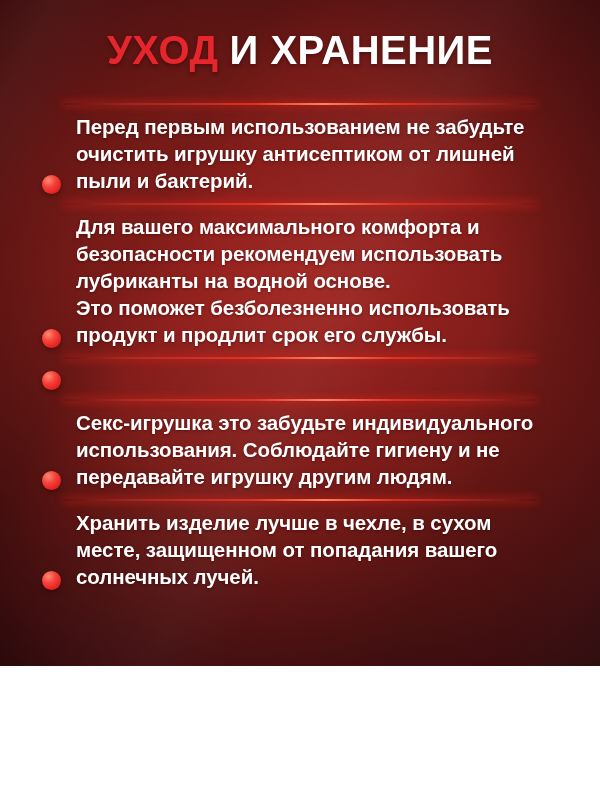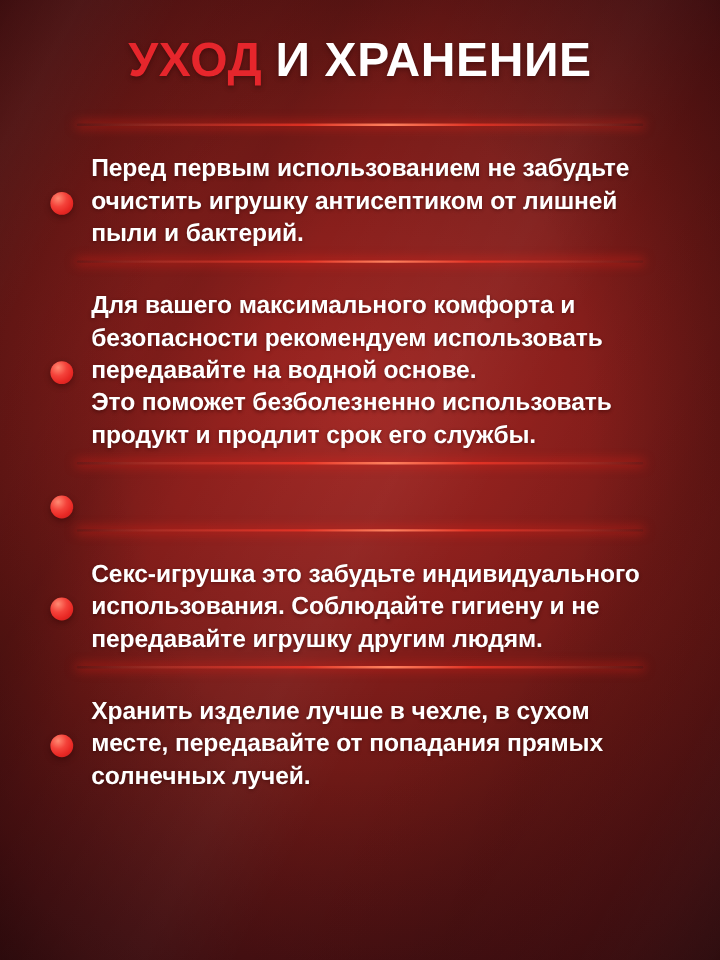--- a/index.html
+++ b/index.html
@@ -7,21 +7,21 @@
   html, body { width: 600px; height: 800px; }
 
   body {
     font-family: "Liberation Sans", "DejaVu Sans", sans-serif;
     overflow: hidden;
   }
 
   .card {
     position: relative;
     width: 600px;
-    height: 800px;
+    height: 666px;
     overflow: hidden;
     background:
       radial-gradient(ellipse 135% 85% at 50% 43%,
         #a02521 0%,
         #8a1f1c 22%,
         #6e1916 45%,
         #521315 68%,
         #3c0f11 88%,
         #320d0f 100%);
   }
@@ -87,22 +87,22 @@
       rgba(255,130,95,1) 55%,
       rgba(255,55,38,0.75) 70%,
       rgba(255,80,60,0.28) 88%,
       rgba(255,70,50,0) 100%);
     box-shadow: 0 0 9px 1px rgba(255,35,22,0.55);
   }
   .divider.after-title { margin-top: 30px; }
 
   .section {
     display: flex;
-    align-items: center;
-    margin-top: 22px;
+    align-items: flex-end;
+    margin-top: 8px;
     padding-left: 12px;
   }
 
   .bullet-dot {
     flex: 0 0 auto;
     width: 19px;
     height: 19px;
     margin-top: 4px;
     border-radius: 50%;
     background: radial-gradient(circle at 34% 28%,
@@ -137,38 +137,38 @@
 
     <div class="section">
       <span class="bullet-dot"></span>
       <p class="section-text">Перед первым использованием не забудьте очистить игрушку антисептиком  от лишней пыли и бактерий.</p>
     </div>
 
     <div class="divider"></div>
 
     <div class="section">
       <span class="bullet-dot"></span>
-      <p class="section-text">Для вашего максимального комфорта и безопасности рекомендуем использовать передавайте на водной основе.
+      <p class="section-text">Для вашего максимального комфорта и безопасности рекомендуем использовать лубриканты на водной основе.
 Это поможет безболезненно использовать продукт и продлит срок его службы.</p>
     </div>
 
     <div class="divider"></div>
 
     <div class="section">
       <span class="bullet-dot"></span>
     </div>
 
     <div class="divider"></div>
 
     <div class="section">
       <span class="bullet-dot"></span>
       <p class="section-text">Секс-игрушка это забудьте индивидуального использования. Соблюдайте гигиену и не передавайте игрушку другим людям.</p>
     </div>
 
     <div class="divider"></div>
 
     <div class="section">
       <span class="bullet-dot"></span>
-      <p class="section-text">Хранить изделие лучше в чехле, в сухом месте, передавайте от попадания прямых солнечных лучей.</p>
+      <p class="section-text">Хранить изделие лучше в чехле, в сухом месте, защищенном от попадания вашего солнечных лучей.</p>
     </div>
 
   </div>
 </div>
 
 </body></html>

